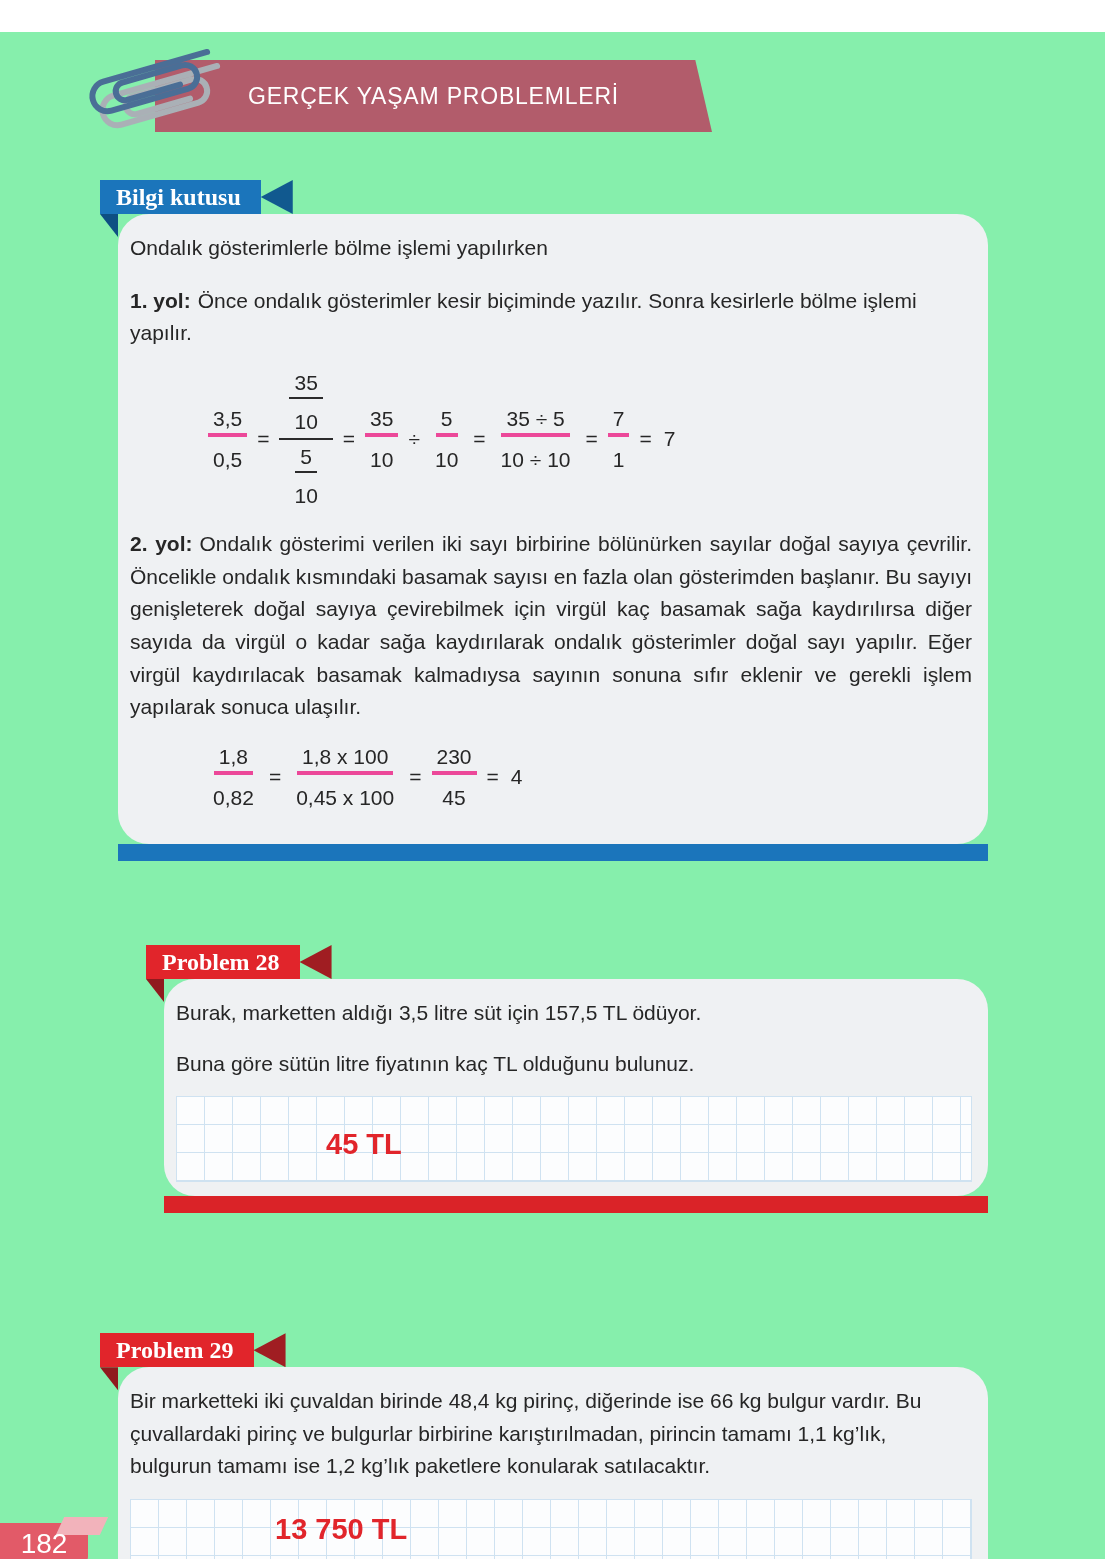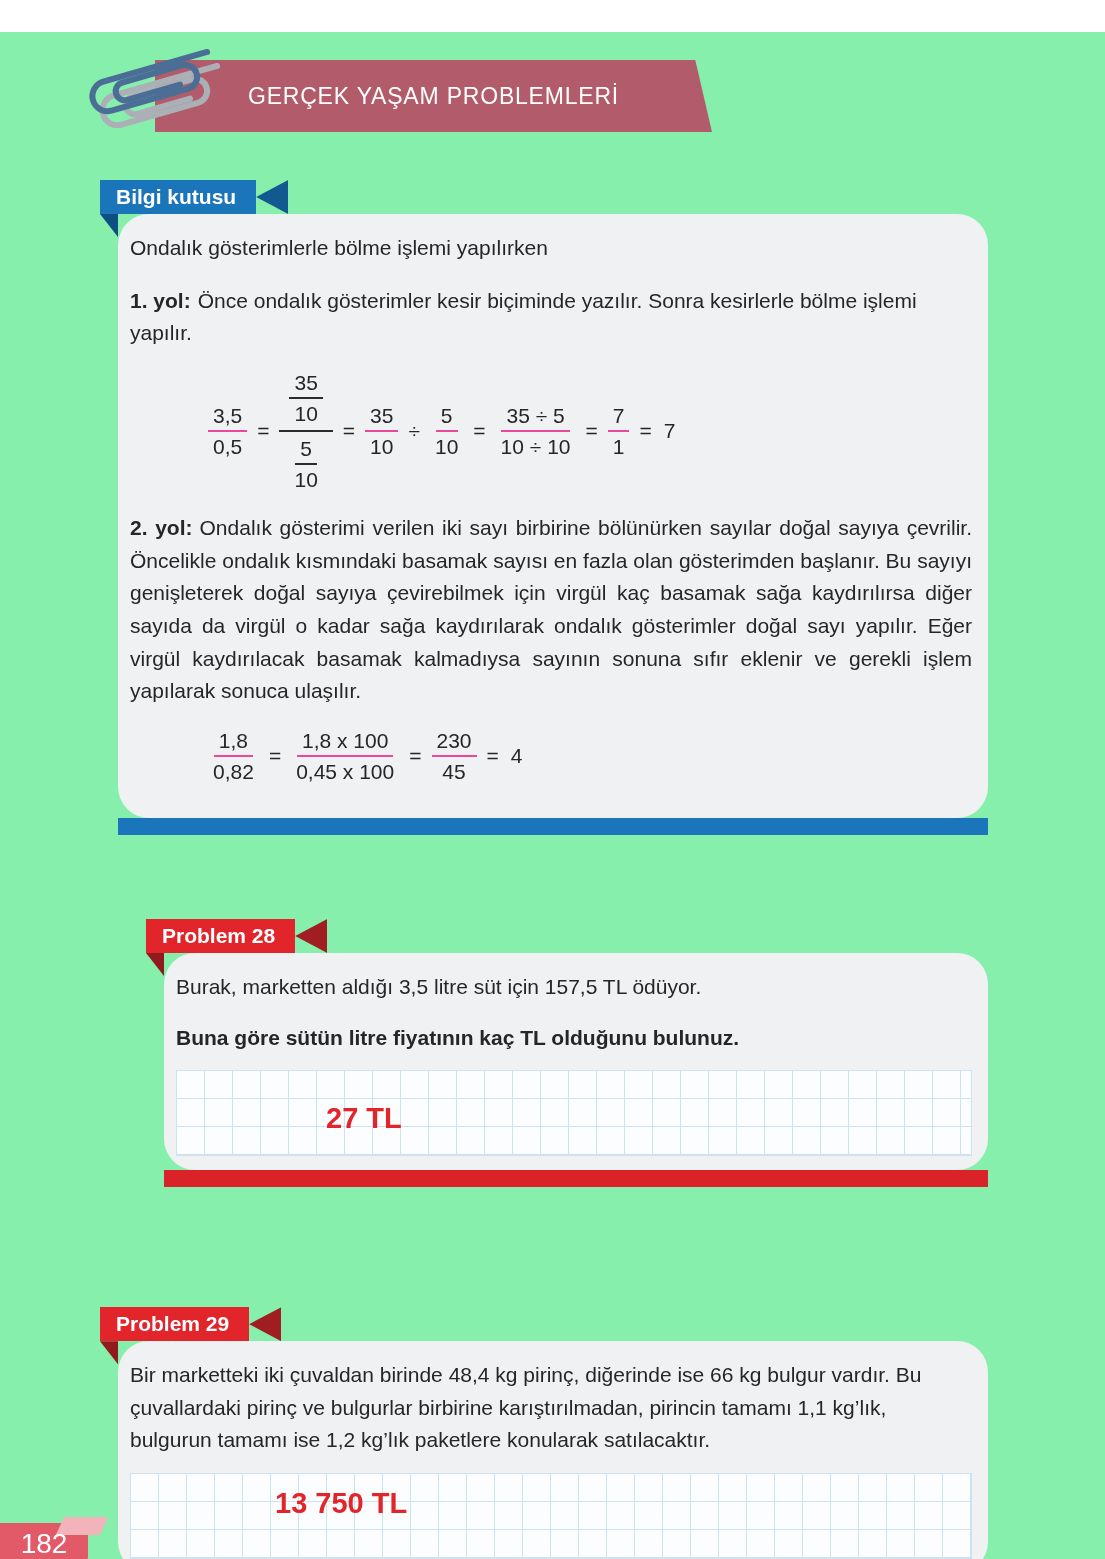--- a/index.html
+++ b/index.html
@@ -19,46 +19,46 @@
   .clip-wrap { position:absolute; left:55px; top:2px; width:210px; height:110px; z-index:3; }
 
   
   .section { margin-left:118px; width:870px; position:relative; }
   .sec-info { margin-top:48px; }
   .sec-p28  { margin-top:84px;padding-left:46px; }
   .sec-p29  { margin-top:120px; }
 
   .ribbon { position:relative; margin-left:-18px; display:flex; width:max-content; height:34px; z-index:2; }
   .ribbon-rect { height:34px; display:flex; align-items:center; padding:0 20px 0 16px; }
-  .ribbon-rect span { color:#fff; font-weight:bold; font-size:21px; }
+  .ribbon-rect span { color:#fff; font-weight:bold; font-size:24px;font-family:Liberation Serif, serif; }
   .ribbon-arrow { width:32px; height:34px; clip-path:polygon(0 50%, 100% 0, 100% 100%); }
   .ribbon-fold { position:absolute; left:0; top:34px; width:18px; height:23px; clip-path:polygon(0 0, 100% 0, 100% 100%); }
 
   .blue .ribbon-rect { background:#1b75bb; }
   .blue .ribbon-arrow { background:#11598f; }
   .blue .ribbon-fold { background:#0e4f83; }
   .red .ribbon-rect { background:#e1252b; }
   .red .ribbon-arrow { background:#a01d22; }
   .red .ribbon-fold { background:#901a1e; }
 
   .content-box { background:#eff1f3; padding:18px 16px 14px 12px; font-size:21px; line-height:1.55;border-radius:31px; }
   .bar { height:17px; }
   .bluebar { background:#1b75bb; }
   .redbar { background:#da2328; }
 
   .para { margin-top:20px; }
   .para.justify { text-align:justify; }
   .lead { margin-right:7px; }
-  .question { font-weight:bold; margin-top:18px; }
+  .question { font-weight:normal; margin-top:18px; }
 
   
   .formula { display:flex; align-items:center; margin:20px 0 20px 78px; font-size:21px; line-height:1.2; }
   .frac { display:inline-flex; flex-direction:column; align-items:center; }
-  .frac .num { padding:0 5px 2px; border-bottom:2px solid #ec4899; }
-  .frac .den { padding:2px 5px 0; }
+  .frac .num { padding:0 5px 2px; border-bottom:4px solid #ec4899; }
+  .frac .den { padding:10px 5px 0; }
   .bigfrac { display:inline-flex; flex-direction:column; align-items:center; }
   .bigfrac .top { padding:0 10px 4px; }
   .bigfrac .bot { padding:4px 10px 0; border-top:2px solid #2b2b2b; }
   .bigfrac .frac .num { border-bottom:2px solid #2b2b2b; }
   .op { margin:0 10px; }
   .result { margin-left:2px; }
 
   
   .grid {
     position:relative; height:86px; margin-top:16px;
@@ -198,21 +198,21 @@
       <span class="ribbon-rect">
           <span>Problem 28</span>
         </span>
       <span class="ribbon-arrow"></span>
       <span class="ribbon-fold"></span>
     </div>
     <div class="content-box">
       <p>Burak, marketten aldığı 3,5 litre süt için 157,5 TL ödüyor.</p>
       <p class="question">Buna göre sütün litre fiyatının kaç TL olduğunu bulunuz.</p>
       <div class="grid">
-        <span class="answer">27 TL</span>
+        <span class="answer">45 TL</span>
       </div>
     </div>
     <div class="bar redbar"></div>
   </section>
 
   <section class="section sec-p29">
     <div class="ribbon red">
       <span class="ribbon-rect">
           <span>Problem 29</span>
         </span>

